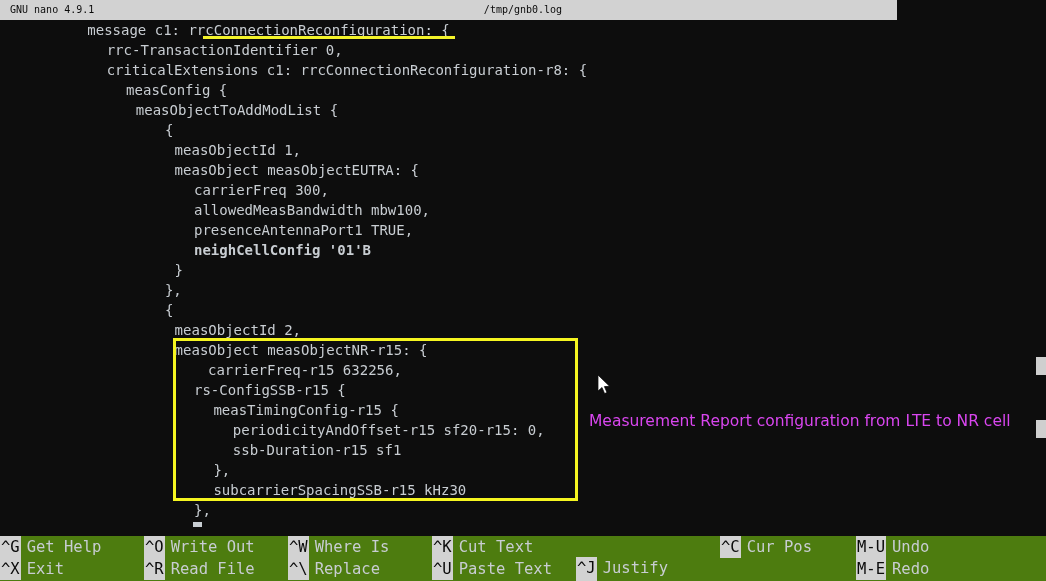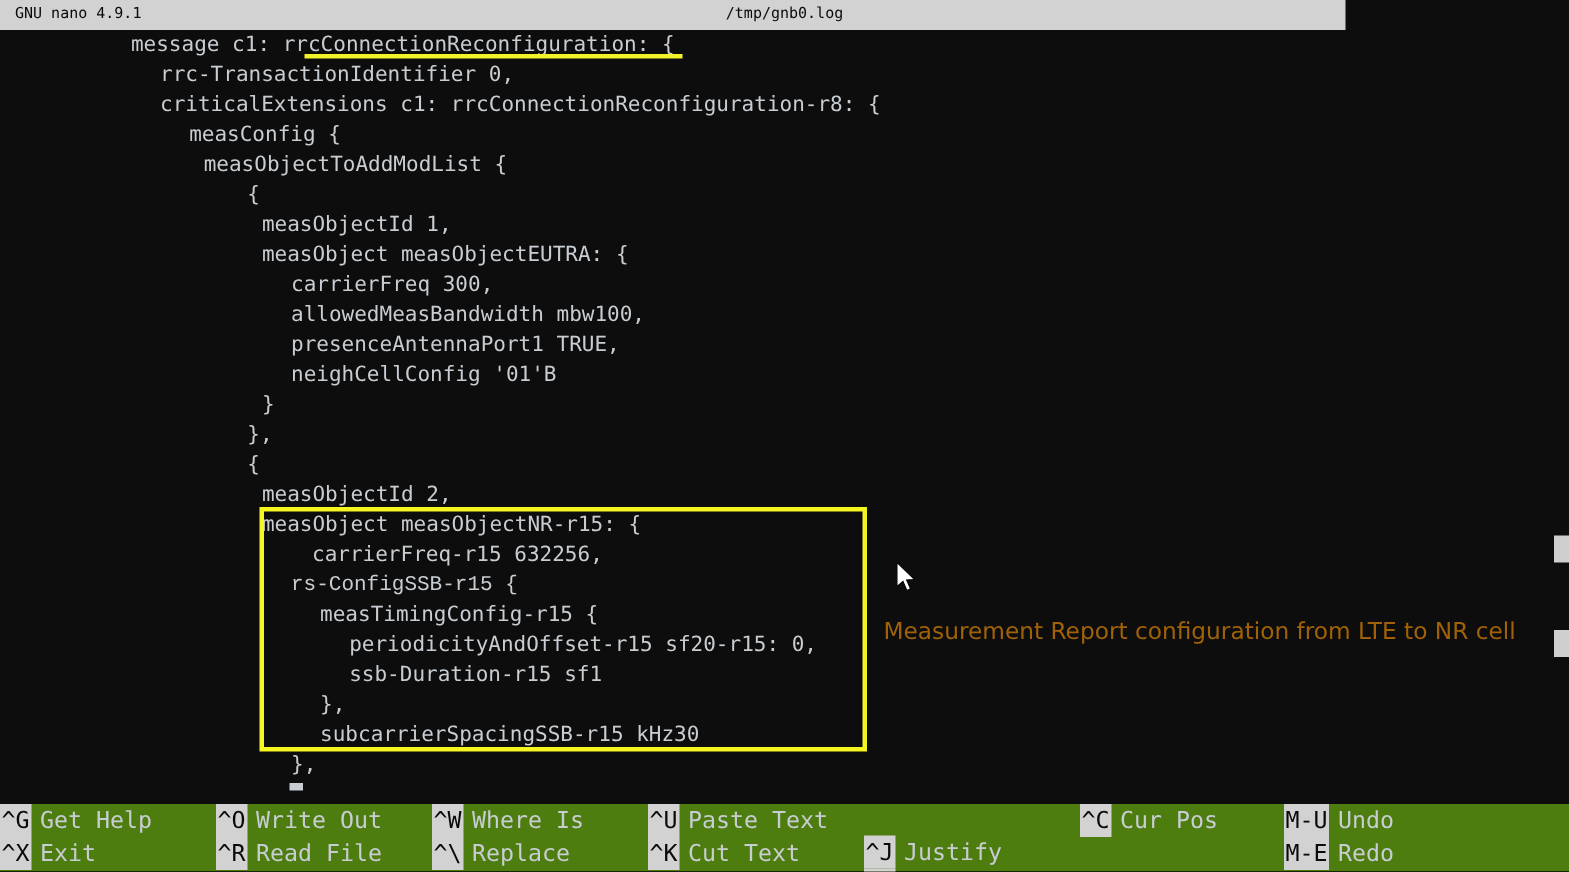--- a/index.html
+++ b/index.html
@@ -75,21 +75,21 @@
     height: 3px;
   }
   .ann-box {
     position: absolute;
     border: 3px solid #f5f520;
     box-sizing: border-box;
     background: transparent;
   }
   .ann-label {
     position: absolute;
-    color: #a16207;
+    color: #d946ef;
     font-family: "DejaVu Sans", "Liberation Sans", sans-serif;
     font-size: 15.5px;
     line-height: 20px;
     white-space: pre;
   }
 
   
   .text-caret {
     position: absolute;
     background: #c8cdd2;
@@ -162,28 +162,28 @@
         <div class="codeline" style="left: 106.7px; top: 20px;">rrc-TransactionIdentifier 0,</div>
         <div class="codeline" style="left: 106.7px; top: 40px;">criticalExtensions c1: rrcConnectionReconfiguration-r8: {</div>
         <div class="codeline" style="left: 126.1px; top: 60px;">measConfig {</div>
         <div class="codeline" style="left: 135.8px; top: 80px;">measObjectToAddModList {</div>
         <div class="codeline" style="left: 164.9px; top: 100px;">{</div>
         <div class="codeline" style="left: 174.6px; top: 120px;">measObjectId 1,</div>
         <div class="codeline" style="left: 174.6px; top: 140px;">measObject measObjectEUTRA: {</div>
         <div class="codeline" style="left: 194px; top: 160px;">carrierFreq 300,</div>
         <div class="codeline" style="left: 194px; top: 180px;">allowedMeasBandwidth mbw100,</div>
         <div class="codeline" style="left: 194px; top: 200px;">presenceAntennaPort1 TRUE,</div>
-        <div class="codeline" style="left: 194px; top: 220px;">neighCellConfig '01'B</div>
+        <div class="codeline" style="left: 194px; top: 220px; font-weight: bold;">neighCellConfig '01'B</div>
         <div class="codeline" style="left: 174.6px; top: 240px;">}</div>
         <div class="codeline" style="left: 164.9px; top: 260px;">},</div>
         <div class="codeline" style="left: 164.9px; top: 280px;">{</div>
         <div class="codeline" style="left: 174.6px; top: 300px;">measObjectId 2,</div>
         <div class="codeline" style="left: 174.6px; top: 320px;">measObject measObjectNR-r15: {</div>
         <div class="codeline" style="left: 208px; top: 340px;">carrierFreq-r15 632256,</div>
-        <div class="codeline" style="left: 194px; top: 360px; font-family: Liberation Mono, monospace;">rs-ConfigSSB-r15 {</div>
+        <div class="codeline" style="left: 194px; top: 360px;">rs-ConfigSSB-r15 {</div>
         <div class="codeline" style="left: 213.4px; top: 380px;">measTimingConfig-r15 {</div>
         <div class="codeline" style="left: 232.8px; top: 400px;">periodicityAndOffset-r15 sf20-r15: 0,</div>
         <div class="codeline" style="left: 232.8px; top: 420px;">ssb-Duration-r15 sf1</div>
         <div class="codeline" style="left: 213.4px; top: 440px;">},</div>
         <div class="codeline" style="left: 213.4px; top: 460px;">subcarrierSpacingSSB-r15 kHz30</div>
         <div class="codeline" style="left: 194px; top: 480px;">},</div>
       </div>
 
     <div class="ann-underline" style="left:203px; top:16px; width:252px;"></div>
 
@@ -208,22 +208,22 @@
       </div>
       <div class="help-col" style="left: 144px;">
         <div class="help-row"><span class="keycap">^O</span><span class="helptext">Write Out</span></div>
         <div class="help-row"><span class="keycap">^R</span><span class="helptext">Read File</span></div>
       </div>
       <div class="help-col" style="left: 288px;">
         <div class="help-row"><span class="keycap">^W</span><span class="helptext">Where Is</span></div>
         <div class="help-row"><span class="keycap">^\</span><span class="helptext">Replace</span></div>
       </div>
       <div class="help-col" style="left: 432px;">
+        <div class="help-row"><span class="keycap">^K</span><span class="helptext">Cut Text</span></div>
         <div class="help-row"><span class="keycap">^U</span><span class="helptext">Paste Text</span></div>
-        <div class="help-row"><span class="keycap">^K</span><span class="helptext">Cut Text</span></div>
       </div>
       <div class="help-col" style="left: 576px; margin-top: 21px;">
         <div class="help-row"><span class="keycap">^J</span><span class="helptext">Justify</span></div>
         <div class="help-row"><span class="keycap">^T</span><span class="helptext">To Spell</span></div>
       </div>
       <div class="help-col" style="left: 720px;">
         <div class="help-row"><span class="keycap">^C</span><span class="helptext">Cur Pos</span></div>
       </div>
       <div class="help-col" style="left: 856px;">
         <div class="help-row"><span class="keycap">M-U</span><span class="helptext">Undo</span></div>

